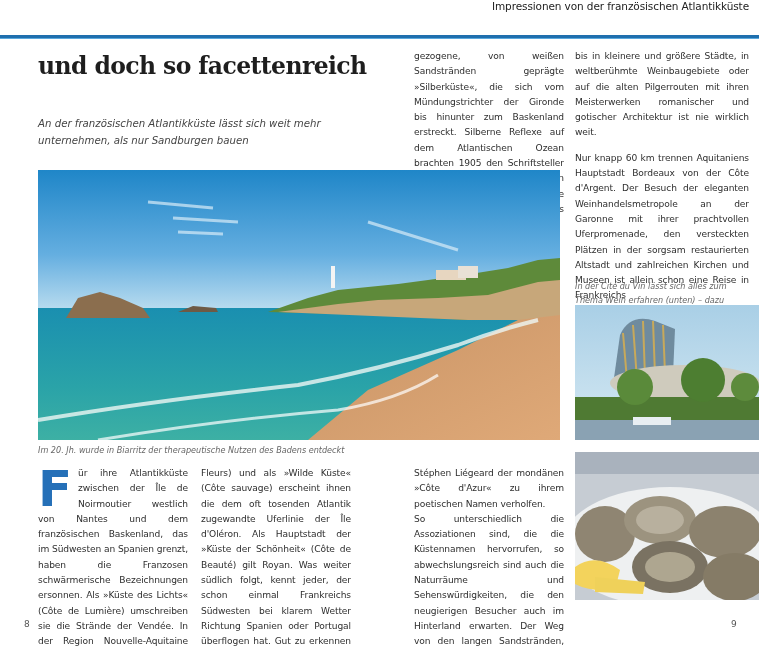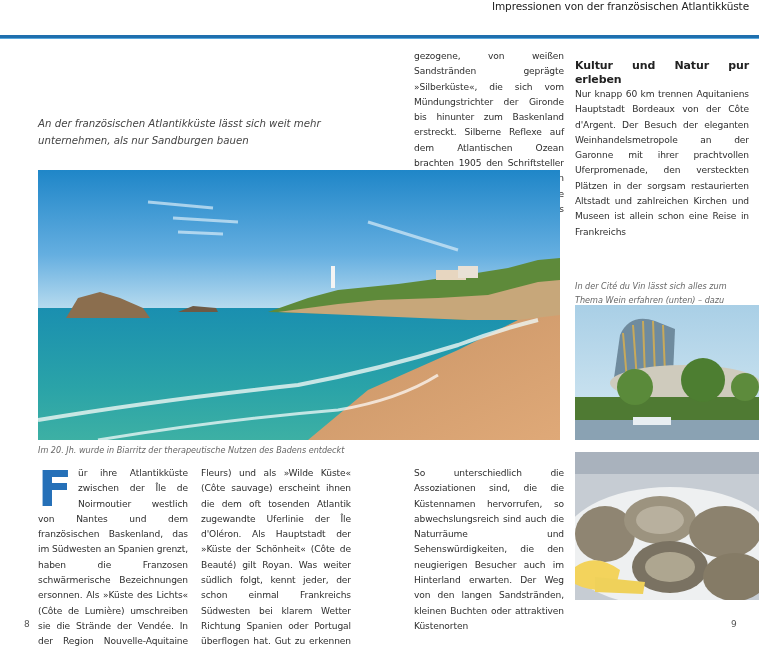--- a/index.html
+++ b/index.html
@@ -40,30 +40,31 @@
   }
   .pagenum { position:absolute; top:619px; font-size:9px; color:#555; }
 </style>
 </head>
 <body>
 
 <div class="running-head">Impressionen von der französischen Atlantikküste</div>
 <div class="rule"></div>
 
 <div class="title">
+  <div>und doch so facettenreich</div>
 </div>
 <div class="subtitle">An der französischen Atlantikküste lässt sich weit mehr unternehmen, als nur Sandburgen bauen</div>
 
 <div class="col" style="left:414px; top:49px; width:150px;">
   <p>gezogene, von weißen Sandstränden geprägte »Silberküste«, die sich vom Mündungstrichter der Gironde bis hinunter zum Baskenland erstreckt. Silberne Reflexe auf dem Atlantischen Ozean brachten 1905 den Schriftsteller Maurice Martin auf die Idee, den markanten Abschnitt »Côte d'Argent« zu taufen. Bereits 1887 hatte der Dichter</p>
 </div>
 
 <div class="col" style="left:575px; top:49px; width:174px;">
+  <p>bis in kleinere und größere Städte, in weltberühmte Weinbaugebiete oder auf die alten Pilgerrouten mit ihren Meisterwerken romanischer und gotischer Architektur ist nie wirklich weit.</p>
   <div style="height:10px"></div>
-  <p class="h3">Kultur und Natur pur erleben</p>
   <p>Nur knapp 60 km trennen Aquitaniens Hauptstadt Bordeaux von der Côte d'Argent. Der Besuch der eleganten Weinhandelsmetropole an der Garonne mit ihrer prachtvollen Uferpromenade, den versteckten Plätzen in der sorgsam restaurierten Altstadt und zahlreichen Kirchen und Museen ist allein schon eine Reise in Frankreichs</p>
 </div>
 
 <div class="photo" style="left:38px; top:170px; width:522px; height:270px;">
   <svg width="522" height="270" viewBox="0 0 522 270" xmlns="http://www.w3.org/2000/svg">
     <defs>
       <linearGradient id="sky" x1="0" y1="0" x2="0" y2="1">
         <stop offset="0" stop-color="#1f86c8"></stop>
         <stop offset="0.6" stop-color="#64aee0"></stop>
         <stop offset="1" stop-color="#b9dcef"></stop>
@@ -142,17 +143,18 @@
 <div class="col" style="left:38px; top:466px; width:150px;">
   <span class="dropcap">F</span>
   <p>ür ihre Atlantikküste zwischen der Île de Noirmoutier westlich von Nantes und dem französischen Baskenland, das im Südwesten an Spanien grenzt, haben die Franzosen schwärmerische Bezeichnungen ersonnen. Als »Küste des Lichts« (Côte de Lumière) umschreiben sie die Strände der Vendée. In der Region Nouvelle-Aquitaine liegt für sie die Île de Ré im Zentrum der »Blumenküste« (Côte des</p>
 </div>
 
 <div class="col" style="left:201px; top:466px; width:150px;">
   <p>Fleurs) und als »Wilde Küste« (Côte sauvage) erscheint ihnen die dem oft tosenden Atlantik zugewandte Uferlinie der Île d'Oléron. Als Hauptstadt der »Küste der Schönheit« (Côte de Beauté) gilt Royan. Was weiter südlich folgt, kennt jeder, der schon einmal Frankreichs Südwesten bei klarem Wetter Richtung Spanien oder Portugal überflogen hat. Gut zu erkennen ist dann die beinahe wie mit dem Lineal</p>
 </div>
 
 <div class="col" style="left:414px; top:466px; width:150px;">
+  <p>Stéphen Liégeard der mondänen »Côte d'Azur« zu ihrem poetischen Namen verholfen.</p>
   <p>So unterschiedlich die Assoziationen sind, die die Küstennamen hervorrufen, so abwechslungsreich sind auch die Naturräume und Sehenswürdigkeiten, die den neugierigen Besucher auch im Hinterland erwarten. Der Weg von den langen Sandstränden, kleinen Buchten oder attraktiven Küstenorten</p>
 </div>
 
 <div class="pagenum" style="left:24px;">8</div>
 <div class="pagenum" style="left:731px;">9</div>
 
 </body></html>

